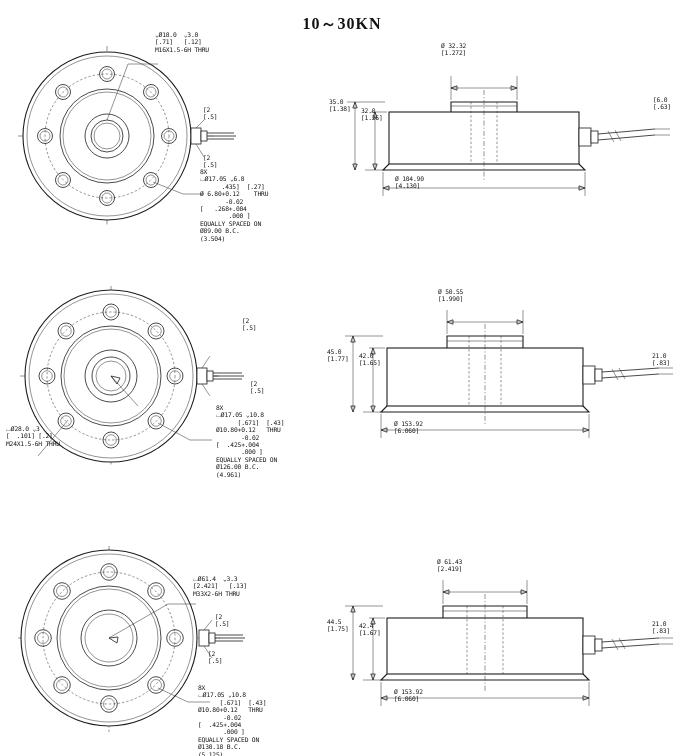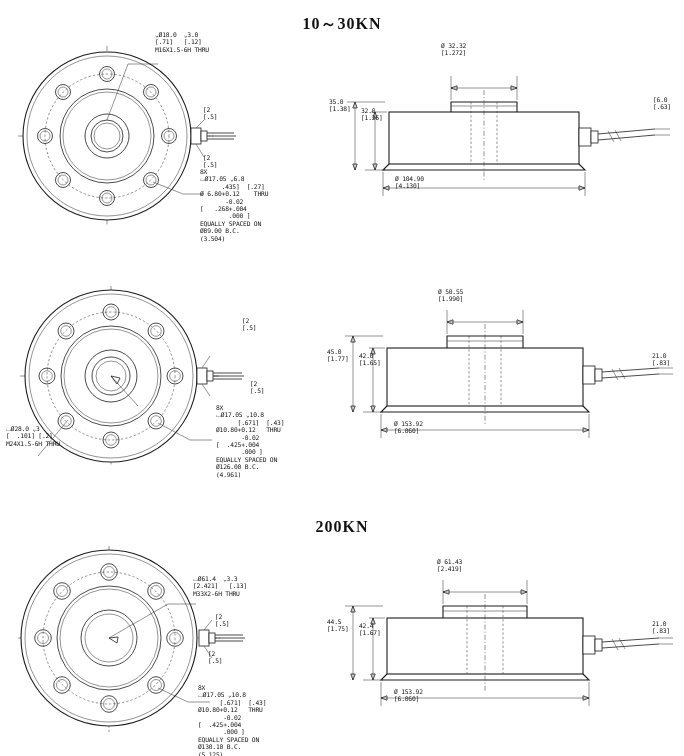--- a/index.html
+++ b/index.html
@@ -262,21 +262,20 @@
 [1.990]</div>
   <div class="note" style="left:327px;top:348px;">45.0
 [1.77]</div>
   <div class="note" style="left:359px;top:352px;">42.0
 [1.65]</div>
   <div class="note" style="left:394px;top:420px;">Ø 153.92
 [6.060]</div>
   <div class="note" style="left:652px;top:352px;">21.0
 [.83]</div>
 
-  <div class="title" style="left:232px;top:518px;width:220px;">200KN</div>
 
   <div class="grp" style="left:8px;top:532px;">
     <svg width="240" height="222" viewBox="0 0 240 222">
       <line class="dash" x1="10" y1="106" x2="212" y2="106"></line>
       <line class="dash" x1="101" y1="14" x2="101" y2="200"></line>
       <circle class="lnb wht" cx="101" cy="106" r="88"></circle>
       <circle class="thin" cx="101" cy="106" r="84"></circle>
       <circle class="dot" cx="101" cy="106" r="66"></circle>
       <circle class="ln" cx="101" cy="106" r="52"></circle>
       <circle class="thin" cx="101" cy="106" r="49"></circle>

